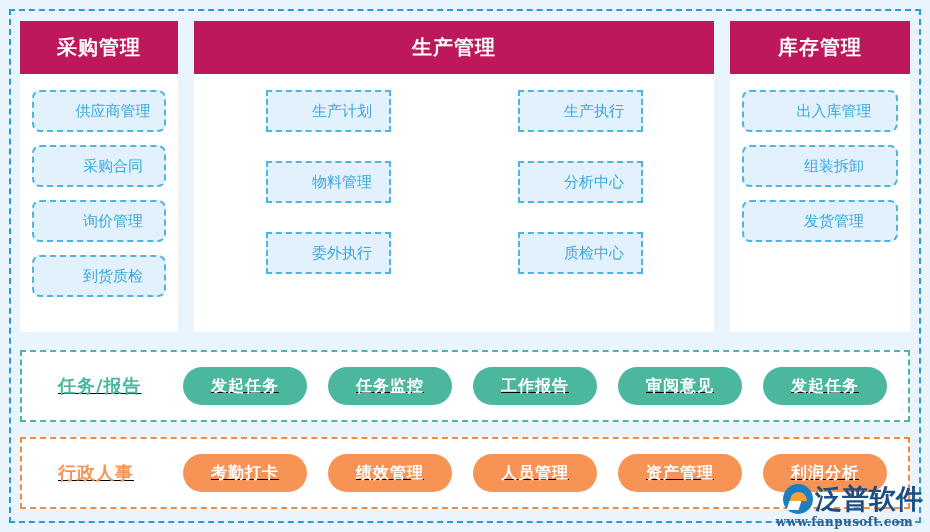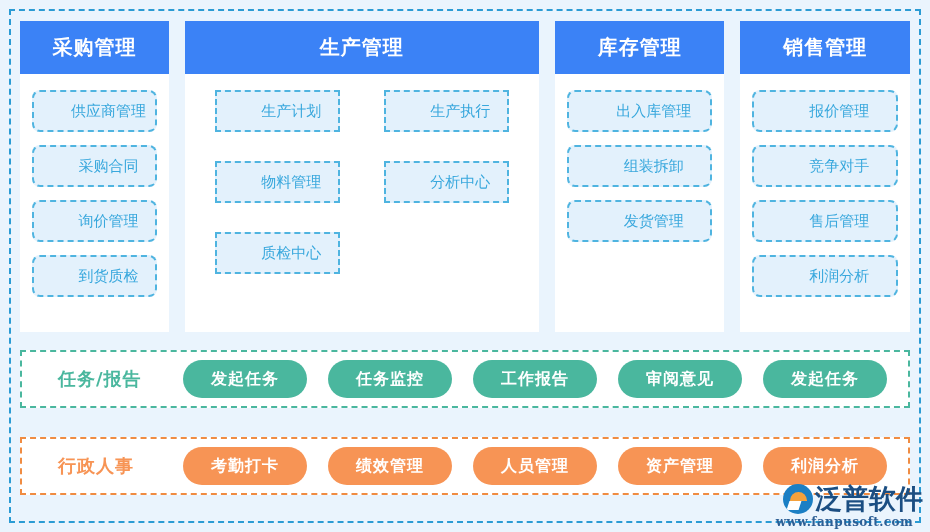--- a/index.html
+++ b/index.html
@@ -50,21 +50,21 @@
     display: flex;
     flex-direction: column;
     box-sizing: border-box;
   }
   .module-card.col-purchase { width: 158px; }
   .module-card.col-production { flex: 1 1 auto; }
   .module-card.col-inventory { width: 180px; }
   .module-card.col-sales { width: 180px; }
 
   .module-header {
-    background: #3b82f6;
+    background: #be185d;
     color: #ffffff;
     height: 53px;
     line-height: 53px;
     text-align: center;
     font-size: 20px;
     font-weight: bold;
     letter-spacing: 1px;
     flex: 0 0 auto;
   }
 
@@ -117,27 +117,28 @@
     width: 125px;
     height: 42px;
     border-radius: 0;
   }
 
   
   .strip {
     position: absolute;
     left: 20px;
     width: 890px;
-    height: 58px;
+    height: 72px;
     background: #ffffff;
     box-sizing: border-box;
     display: flex;
     align-items: center;
     padding-left: 36px;
     gap: 21px;
+    text-decoration: underline;
   }
   .strip.task-strip {
     top: 350px;
     border: 2px dashed #4ab79e;
   }
   .strip.admin-strip {
     top: 437px;
     border: 2px dashed #f08c42;
   }
 
@@ -253,47 +254,37 @@
     </div>
 
     <div class="module-card col-production">
       <div class="module-header">生产管理</div>
       <div class="module-body">
         <div class="item-grid">
           <div class="module-item">生产计划</div>
           <div class="module-item">生产执行</div>
           <div class="module-item">物料管理</div>
           <div class="module-item">分析中心</div>
+          <div class="module-item">委外执行</div>
           <div class="module-item">质检中心</div>
         </div>
       </div>
     </div>
 
     <div class="module-card col-inventory">
       <div class="module-header">库存管理</div>
       <div class="module-body">
         <div class="item-list">
           <div class="module-item">出入库管理</div>
           <div class="module-item">组装拆卸</div>
           <div class="module-item">发货管理</div>
         </div>
       </div>
     </div>
 
-    <div class="module-card col-sales">
-      <div class="module-header">销售管理</div>
-      <div class="module-body">
-        <div class="item-list">
-          <div class="module-item">报价管理</div>
-          <div class="module-item">竞争对手</div>
-          <div class="module-item">售后管理</div>
-          <div class="module-item">利润分析</div>
-        </div>
-      </div>
-    </div>
 
   </div>
 
   <div class="strip task-strip">
     <div class="strip-label">任务/报告</div>
     <div class="pill">发起任务</div>
     <div class="pill">任务监控</div>
     <div class="pill">工作报告</div>
     <div class="pill">审阅意见</div>
     <div class="pill">发起任务</div>

